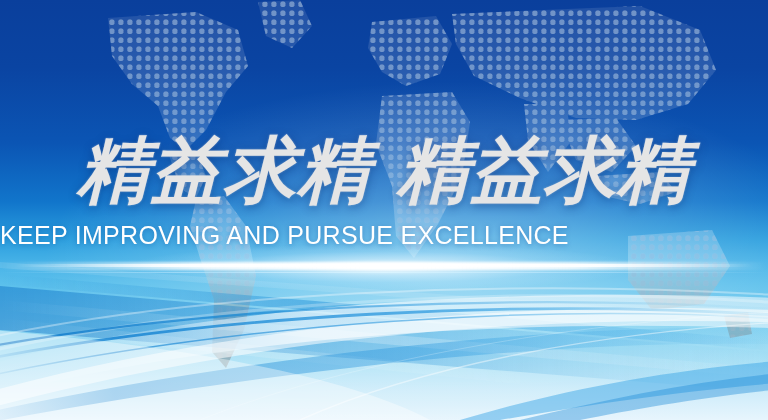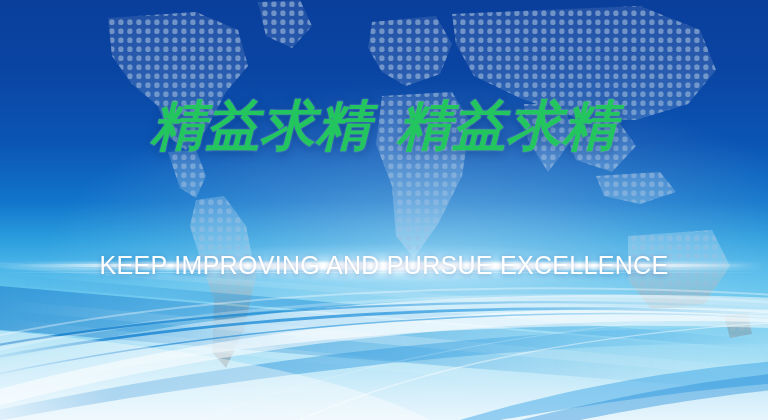--- a/index.html
+++ b/index.html
@@ -83,47 +83,45 @@
       rgba(175,225,250,.75) 75%,
       rgba(140,210,245,0) 100%);
   }
 
   
   #arcs{}
 
   
   #headline{
     position:absolute;left:0;top:98px;width:768px;height:108px;
-    display:flex;align-items:flex-start;justify-content:center;
+    display:flex;align-items:flex-end;justify-content:center;
     letter-spacing:.02em;
-    color:#22c55e;
-    font-size:54px;
+    color:#e5e5e5;
+    font-size:72px;
     line-height:1;
     font-family:"DejaVu Serif","Liberation Serif",serif;
     font-weight:700;
     font-style:italic;
     white-space:pre;
     text-shadow:0 2px 10px rgba(4,40,110,.45), 0 0 2px rgba(255,255,255,.55);
     user-select:none;
   }
   #headline .gap{display:inline-block;width:26px;}
 
   
   #subtitle{
     position:absolute;left:0;top:222px;width:768px;
-    text-align:center;
     color:#ffffff;
     font-size:25px;
     font-weight:400;
     letter-spacing:.012em;
     line-height:26px;
     text-shadow:0 1px 5px rgba(10,70,150,.40);
     user-select:none;
     white-space:nowrap;
-    margin-top:30px;
   }
 </style>
 </head>
 <body>
 
 <div id="banner">
 
   <div class="layer" id="base"></div>
   <div class="layer" id="baseglow"></div>
 

